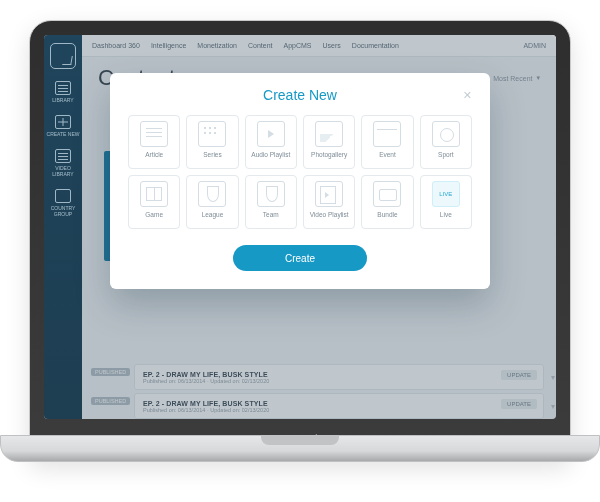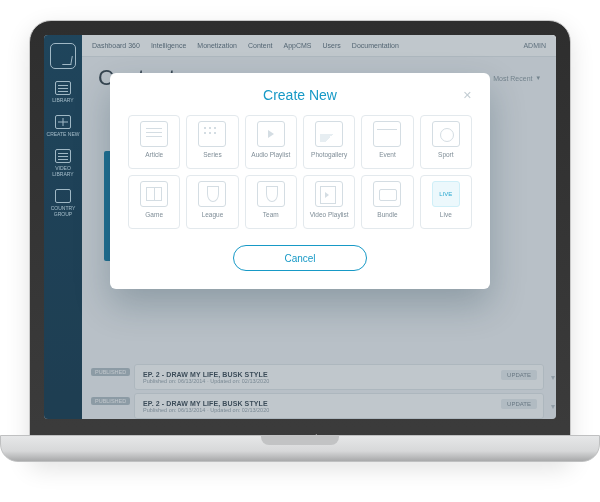--- a/index.html
+++ b/index.html
@@ -277,21 +277,21 @@
           <div class="tile">
               <div class="icon bundle"></div>
               <div class="label">Bundle</div>
             </div>
           <div class="tile live">
               <div class="icon"></div>
               <div class="label">Live</div>
             </div>
         </div>
         <div class="btn-row">
-          <div class="btn btn-cancel">Cancel</div>
+          <div class="btn btn-create">Create</div>
         </div>
       </div>
     </div>
 
   </div>
   <div class="macbook-label">MacBook</div>
 </div>
 <div class="keyboard-bar">
     <div class="notch"></div>
   </div>

